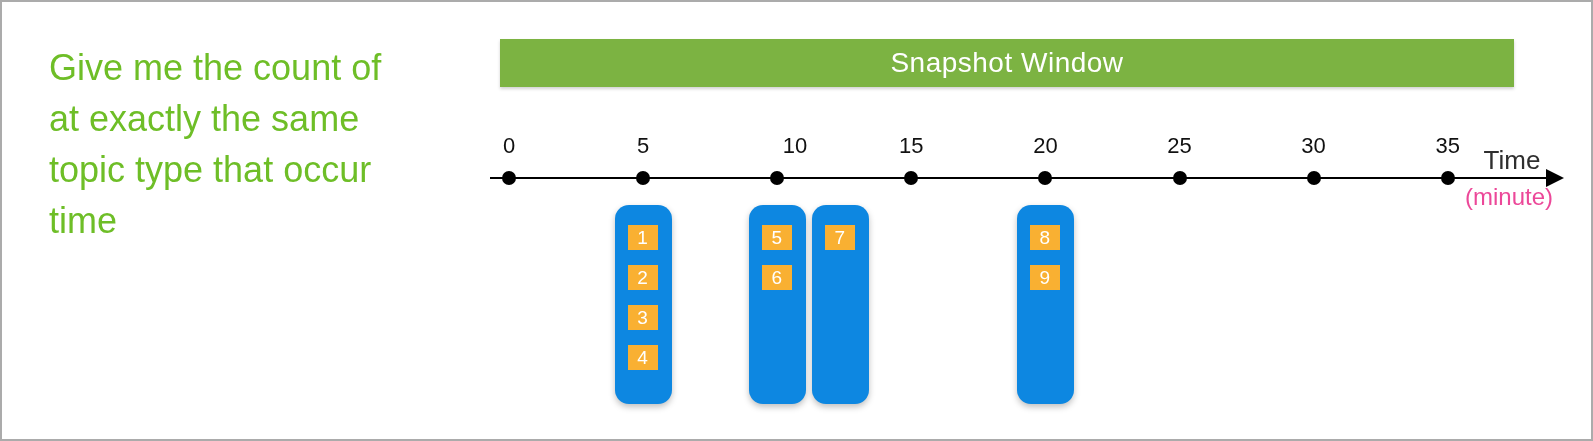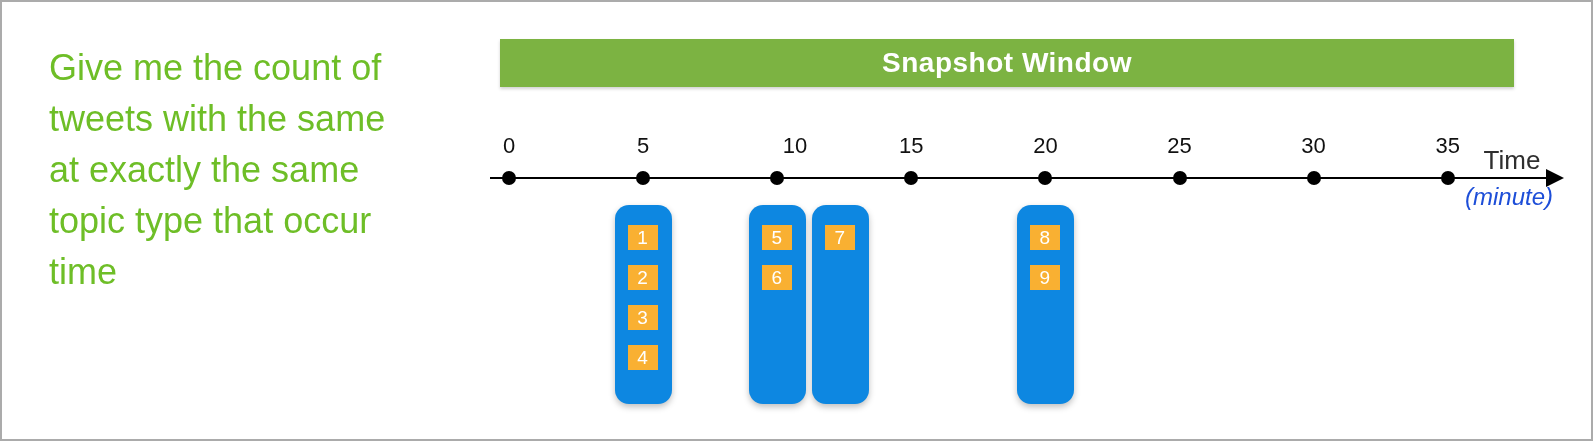--- a/index.html
+++ b/index.html
@@ -22,21 +22,21 @@
   }
   
   .banner{
     position:absolute;left:498px;top:37px;width:1014px;height:48px;
     background:var(--banner-green,#7CB342);
     display:flex;align-items:center;justify-content:center;
     box-shadow:0 2px 3px rgba(0,0,0,0.18);
   }
   .banner-label{
     color:var(--banner-text,#ffffff);
-    font-size:28px;font-weight:700;letter-spacing:0.5px;
+    font-size:28px;font-weight:400;letter-spacing:0.5px;
   }
   
   .axis-line{
     position:absolute;left:488px;top:175px;width:1058px;height:2px;
     background:var(--axis-black,#000000);
   }
   .axis-arrow{
     position:absolute;left:1544px;top:167px;width:0;height:0;
     border-top:9px solid transparent;
     border-bottom:9px solid transparent;
@@ -49,21 +49,21 @@
   .tick-label{
     position:absolute;top:131px;width:60px;text-align:center;
     font-size:22px;color:#111111;
   }
   .time-label{
     position:absolute;left:1460px;top:143px;width:100px;text-align:center;
     font-size:26px;font-weight:300;color:#2f2f2f;
   }
   .minute-label{
     position:absolute;left:1448px;top:181px;width:118px;text-align:center;
-    font-size:24px;font-weight:300;color:#1d4ed8;font-style:italic;
+    font-size:24px;font-weight:300;color:#ec4899;
   }
   
   .block{
     position:absolute;top:203px;width:57px;height:199px;border-radius:14px;
     background:var(--block-blue,#0D87E1);
     box-shadow:0 3px 6px rgba(0,0,0,0.25);
   }
   .chip{
     position:absolute;left:13px;width:30px;height:25px;
     background:var(--tweet-orange,#F9B032);
@@ -71,21 +71,20 @@
     font-size:19px;line-height:25px;text-align:center;
   }
 </style>
 </head>
 <body>
 
 <div class="slide">
 
   <div class="question" id="question">
       <div class="q-line">Give me the count of</div>
-      <div class="q-line">tweets with the same</div>
       <div class="q-line">at exactly the same</div>
       <div class="q-line">topic type that occur</div>
       <div class="q-line">time</div>
     </div>
 
   <div class="banner">
     <span class="banner-label">Snapshot Window</span>
   </div>
 
   <div id="timeline">

